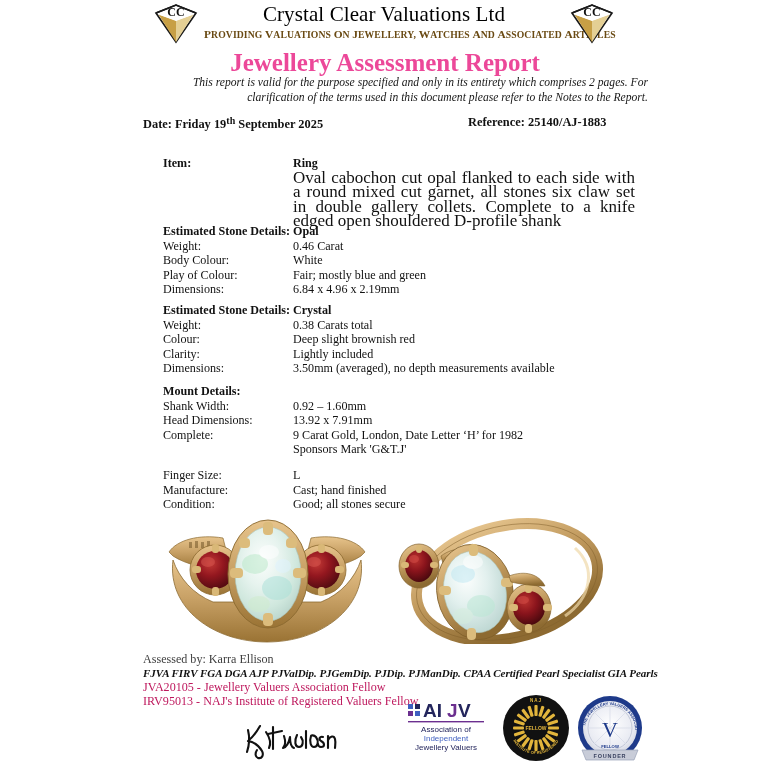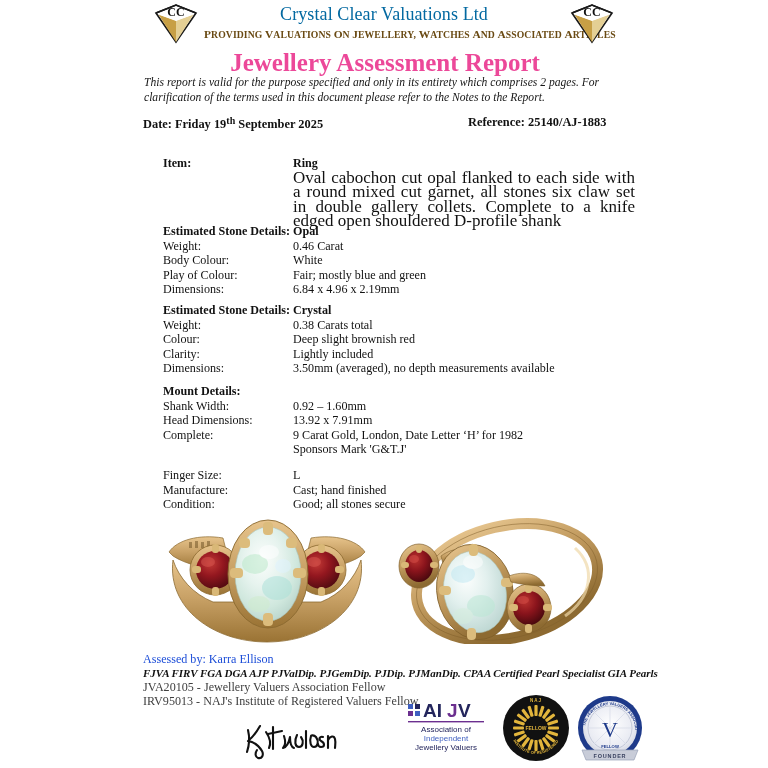--- a/index.html
+++ b/index.html
@@ -43,23 +43,23 @@
 
   .brand-block {
     position: absolute;
     left: 204px;
     top: 0px;
     width: 360px;
     text-align: center;
   }
   .brand-name {
     font-family: "Liberation Serif", "DejaVu Serif", serif;
-    font-size: 18px;
+    font-size: 21px;
     letter-spacing: 0.1px;
-    color: #0369a1;
+    color: #000000;
     line-height: 28px;
     white-space: nowrap;
   }
   .brand-tag {
     font-family: "Liberation Serif", "DejaVu Serif", serif;
     font-size: 9.7px;
     font-weight: bold;
     color: #6a4a13;
     letter-spacing: 0.1px;
     line-height: 12px;
@@ -75,24 +75,24 @@
     top: 50px;
     width: 490px;
     text-align: center;
     font-size: 25px;
     font-weight: bold;
     color: #ec4899;
     line-height: 26px;
   }
   .doc-sub {
     position: absolute;
-    left: 144px;
+    left: 156px;
     top: 76px;
     width: 492px;
-    text-align: left;
+    text-align: right;
     font-style: italic;
     font-size: 11.6px;
     line-height: 14.5px;
     color: #161616;
   }
 
   
   .meta-row {
     position: absolute;
     left: 143px;
@@ -163,36 +163,36 @@
   }
   .photo-left  { left: 8px; }
   .photo-right { left: 240px; }
   .photo svg { display: block; width: 232px; height: 132px; }
 
   
   .footer { position: absolute; left: 143px; top: 652px; width: 500px; }
   .assessed {
     font-size: 12.1px;
     line-height: 15px;
-    color: #1d4ed8;
+    color: #404040;
     white-space: nowrap;
   }
   .creds {
     font-size: 11px;
     font-weight: bold;
     line-height: 12.5px;
     color: #111;
     white-space: nowrap;
     letter-spacing: -0.05px;
     font-style: italic;
   }
   .memline {
     font-size: 12.1px;
     line-height: 14.6px;
-    color: #404040;
+    color: #be185d;
     white-space: nowrap;
   }
 
   .signature {
     position: absolute;
     left: 240px;
     top: 718px;
     width: 120px;
     height: 44px;
   }

